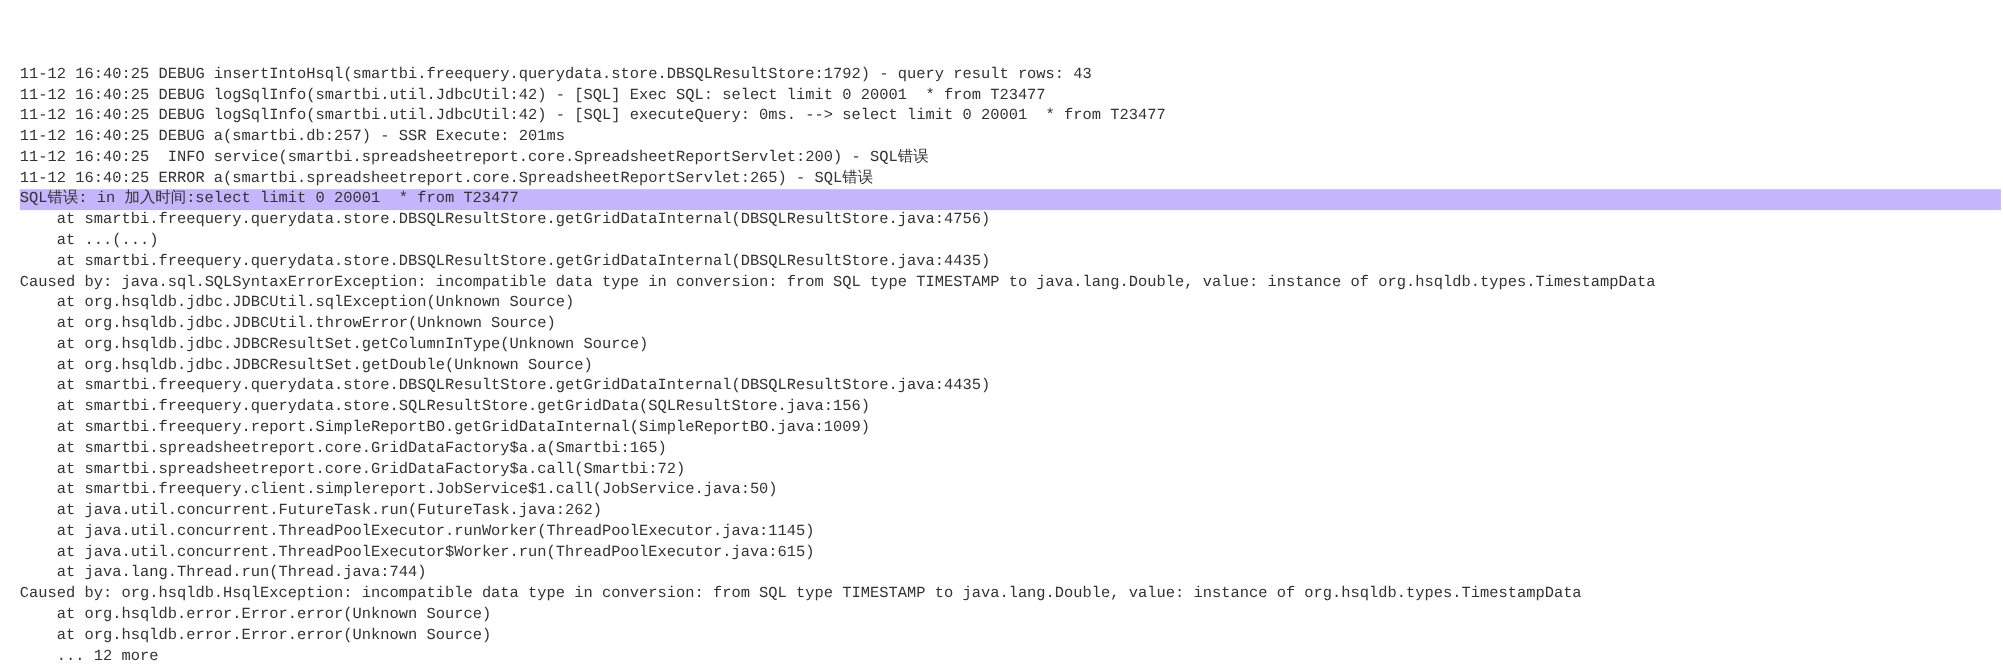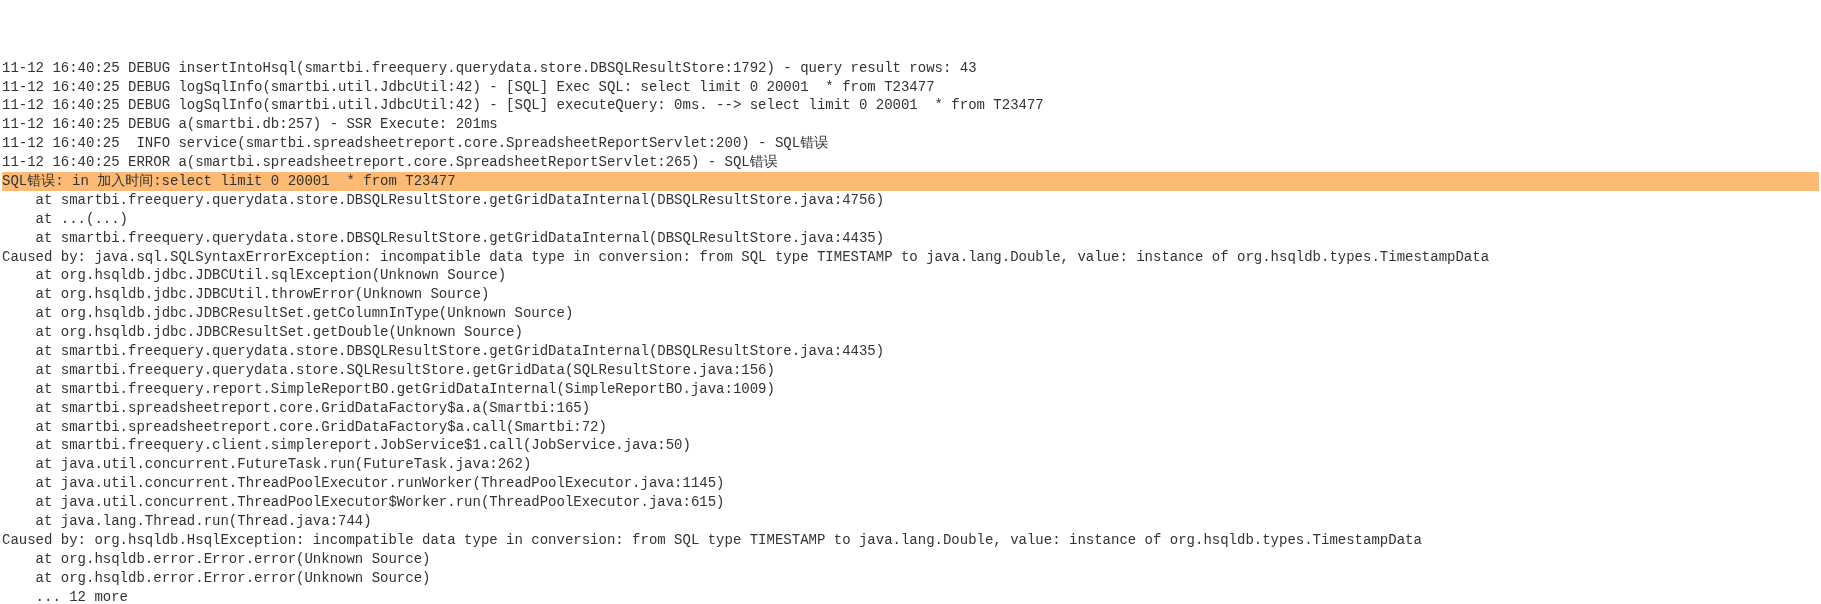--- a/index.html
+++ b/index.html
@@ -12,23 +12,24 @@
       font-size: 14px;
       line-height: 1.35;
       color: #333;
       background: #fff;
       white-space: pre;
       padding: 2px;
       overflow-x: auto;
     }
     .log-line {
       display: block;
+      margin-left: 16px;
     }
     .highlight {
-      background-color: #fdba74;
+      background-color: #c4b5fd;
       display: block;
     }
   </style>
 </head>
 <body>
 
 
 <div id="log-container"><span class="log-line">11-12 16:40:25 DEBUG insertIntoHsql(smartbi.freequery.querydata.store.DBSQLResultStore:1792) - query result rows: 43</span><span class="log-line">11-12 16:40:25 DEBUG logSqlInfo(smartbi.util.JdbcUtil:42) - [SQL] Exec SQL: select limit 0 20001  * from T23477</span><span class="log-line">11-12 16:40:25 DEBUG logSqlInfo(smartbi.util.JdbcUtil:42) - [SQL] executeQuery: 0ms. --&gt; select limit 0 20001  * from T23477</span><span class="log-line">11-12 16:40:25 DEBUG a(smartbi.db:257) - SSR Execute: 201ms</span><span class="log-line">11-12 16:40:25  INFO service(smartbi.spreadsheetreport.core.SpreadsheetReportServlet:200) - SQL错误</span><span class="log-line">11-12 16:40:25 ERROR a(smartbi.spreadsheetreport.core.SpreadsheetReportServlet:265) - SQL错误</span><span class="log-line highlight">SQL错误: in 加入时间:select limit 0 20001  * from T23477</span><span class="log-line">    at smartbi.freequery.querydata.store.DBSQLResultStore.getGridDataInternal(DBSQLResultStore.java:4756)</span><span class="log-line">    at ...(...)</span><span class="log-line">    at smartbi.freequery.querydata.store.DBSQLResultStore.getGridDataInternal(DBSQLResultStore.java:4435)</span><span class="log-line">Caused by: java.sql.SQLSyntaxErrorException: incompatible data type in conversion: from SQL type TIMESTAMP to java.lang.Double, value: instance of org.hsqldb.types.TimestampData</span><span class="log-line">    at org.hsqldb.jdbc.JDBCUtil.sqlException(Unknown Source)</span><span class="log-line">    at org.hsqldb.jdbc.JDBCUtil.throwError(Unknown Source)</span><span class="log-line">    at org.hsqldb.jdbc.JDBCResultSet.getColumnInType(Unknown Source)</span><span class="log-line">    at org.hsqldb.jdbc.JDBCResultSet.getDouble(Unknown Source)</span><span class="log-line">    at smartbi.freequery.querydata.store.DBSQLResultStore.getGridDataInternal(DBSQLResultStore.java:4435)</span><span class="log-line">    at smartbi.freequery.querydata.store.SQLResultStore.getGridData(SQLResultStore.java:156)</span><span class="log-line">    at smartbi.freequery.report.SimpleReportBO.getGridDataInternal(SimpleReportBO.java:1009)</span><span class="log-line">    at smartbi.spreadsheetreport.core.GridDataFactory$a.a(Smartbi:165)</span><span class="log-line">    at smartbi.spreadsheetreport.core.GridDataFactory$a.call(Smartbi:72)</span><span class="log-line">    at smartbi.freequery.client.simplereport.JobService$1.call(JobService.java:50)</span><span class="log-line">    at java.util.concurrent.FutureTask.run(FutureTask.java:262)</span><span class="log-line">    at java.util.concurrent.ThreadPoolExecutor.runWorker(ThreadPoolExecutor.java:1145)</span><span class="log-line">    at java.util.concurrent.ThreadPoolExecutor$Worker.run(ThreadPoolExecutor.java:615)</span><span class="log-line">    at java.lang.Thread.run(Thread.java:744)</span><span class="log-line">Caused by: org.hsqldb.HsqlException: incompatible data type in conversion: from SQL type TIMESTAMP to java.lang.Double, value: instance of org.hsqldb.types.TimestampData</span><span class="log-line">    at org.hsqldb.error.Error.error(Unknown Source)</span><span class="log-line">    at org.hsqldb.error.Error.error(Unknown Source)</span><span class="log-line">    ... 12 more</span></div>
 
 

